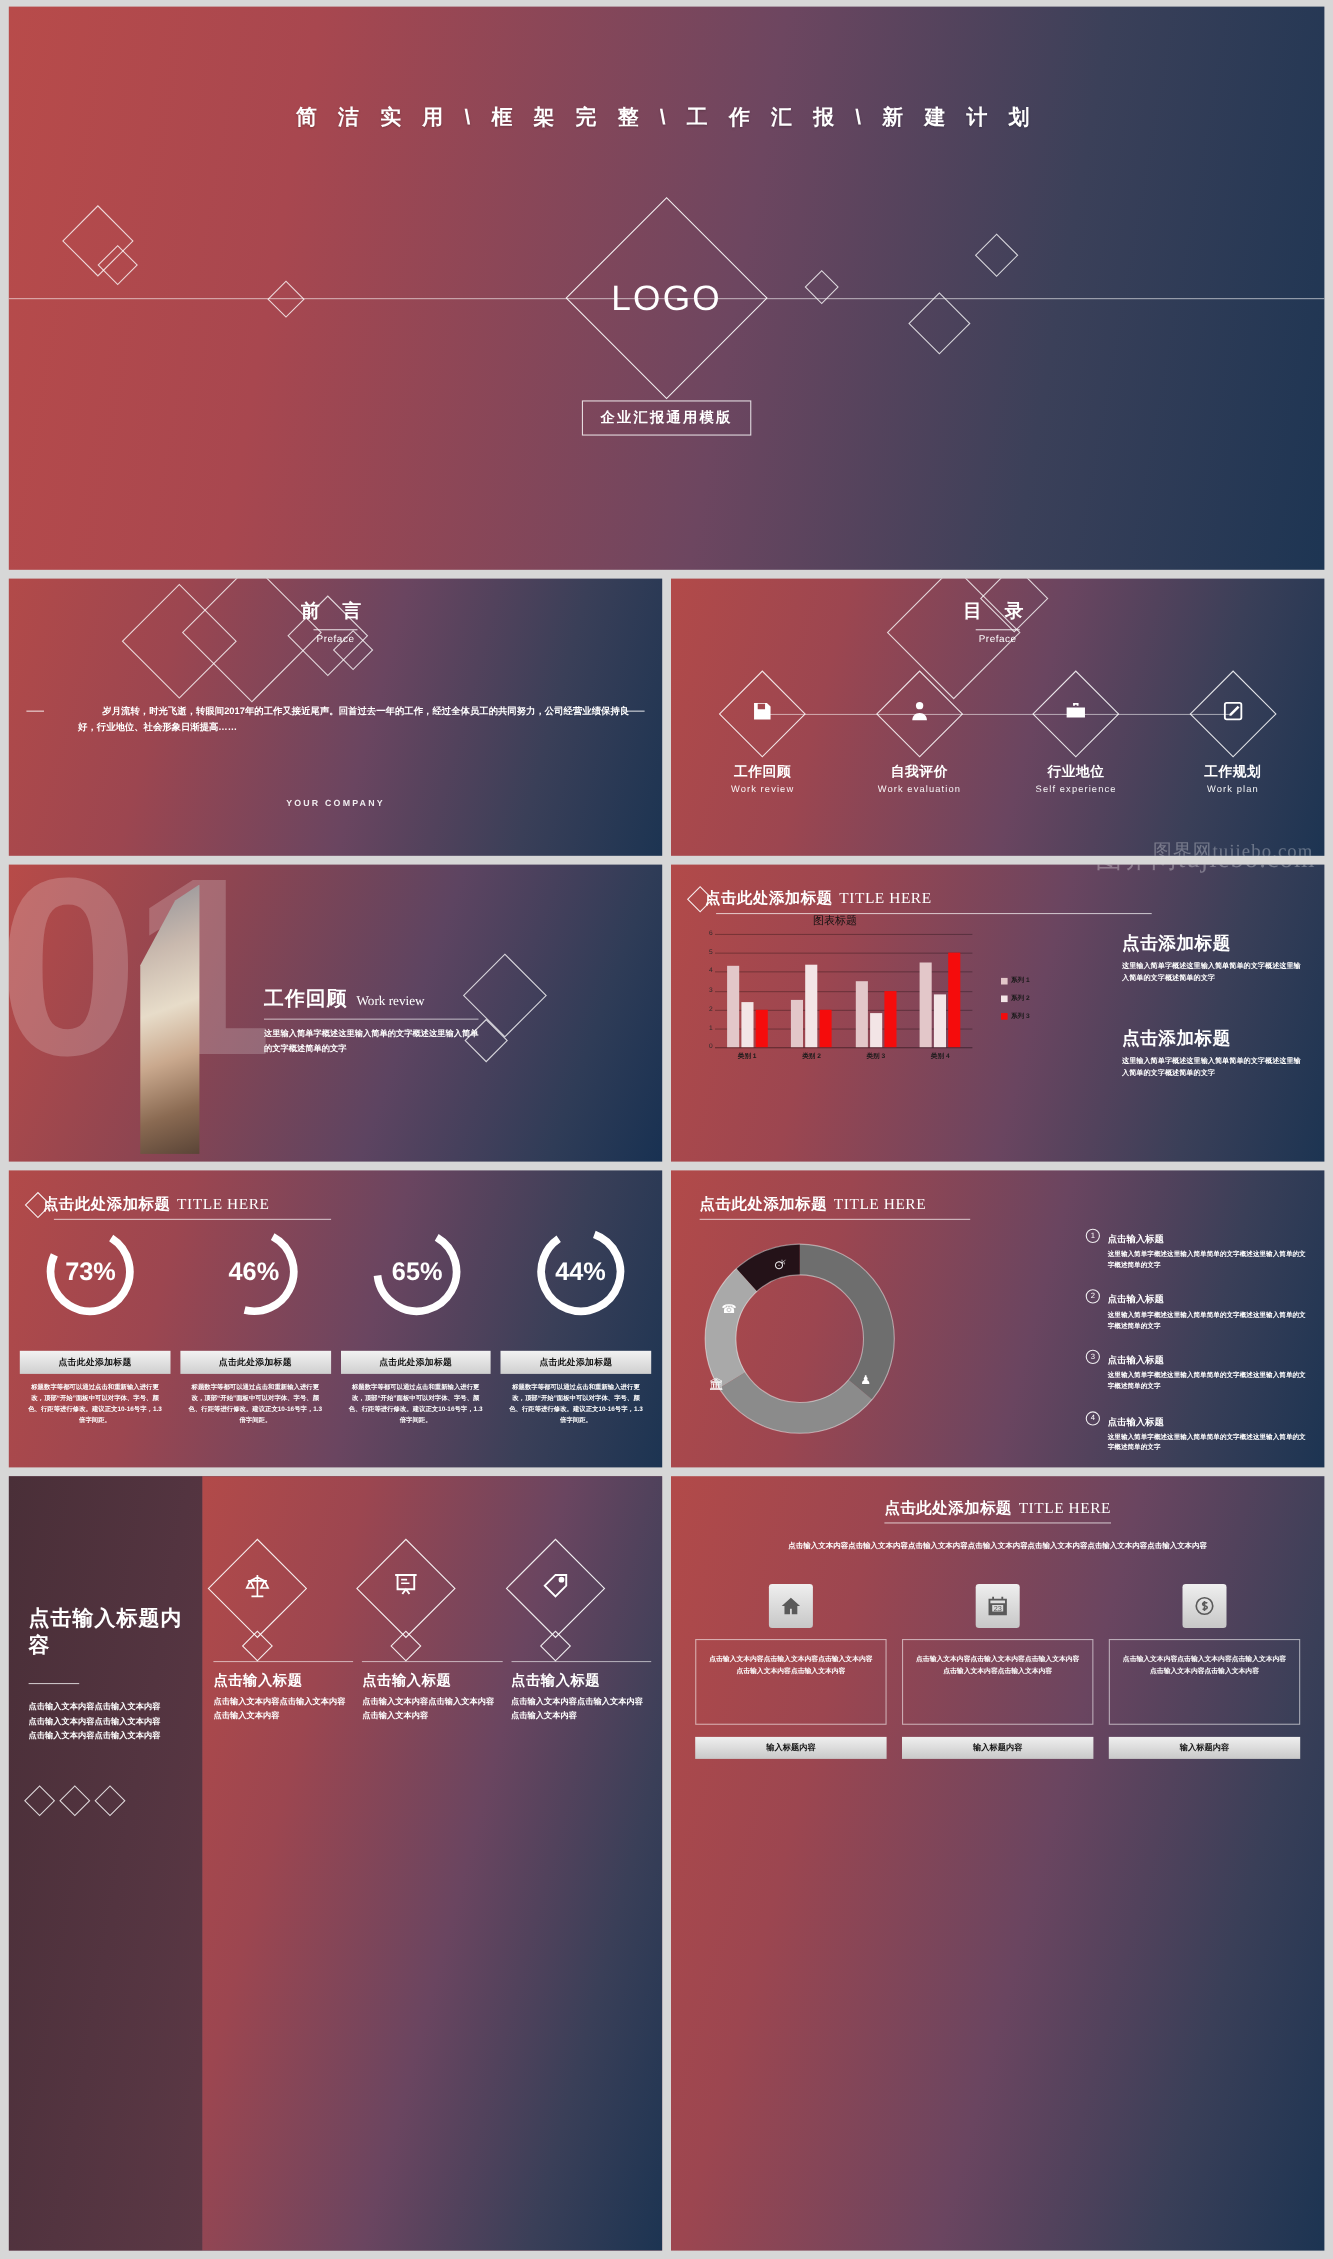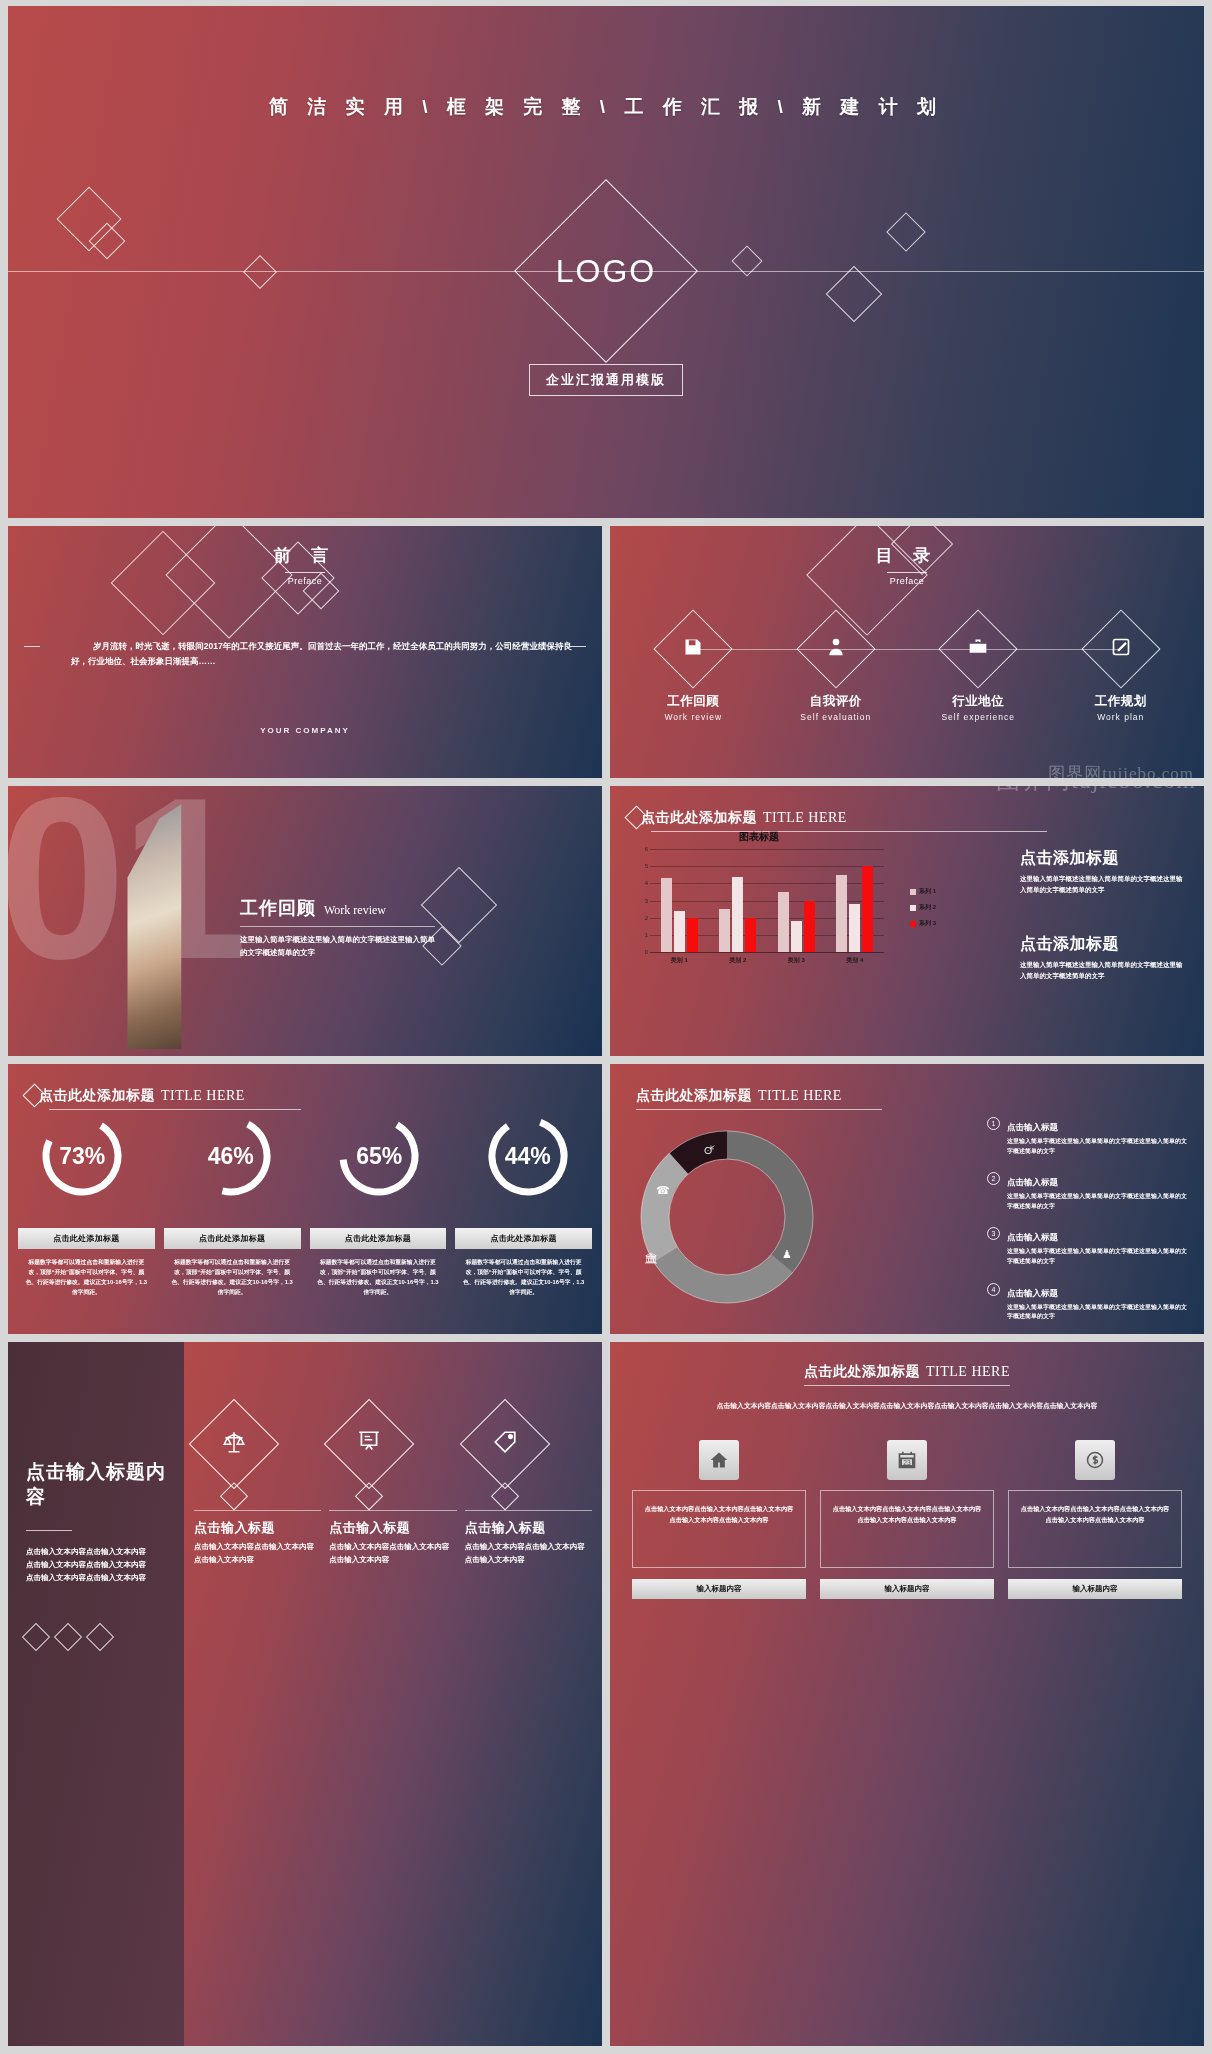--- a/index.html
+++ b/index.html
@@ -91,21 +91,21 @@
     clip-path:polygon(12% 100%,12% 30%,45% 6%,68% 0%,68% 100%);
   }
   .sec-wrap{ position:absolute; left:232px; top:110px; right:20px;}
   .sec-cn{ color:#fff; font-size:18px; font-weight:bold; letter-spacing:1px; display:inline-block;}
   .sec-en{ color:#fff; font-size:12px; font-family:"Liberation Serif",serif; margin-left:8px;}
   .sec-rule{ height:1px; background:rgba(255,255,255,.6); margin:6px 0 7px; width:195px;}
   .sec-desc{ color:#fff; font-size:7.5px; font-weight:bold; line-height:1.7; width:195px;}
 
   
   .chart-box{ position:absolute; left:24px; top:44px; width:250px; }
-  .chart-title{ text-align:center; color:#111; font-size:10px; font-weight:bold; margin-bottom:5px;}
+  .chart-title{ text-align:center; color:#111; font-size:10px; font-weight:normal; margin-bottom:5px;}
   .plot{ position:relative; height:104px; margin-left:16px; border-bottom:1px solid rgba(0,0,0,.45); }
   .gl{ position:absolute; left:0; right:0; height:1px; background:rgba(0,0,0,.28); }
   .ytick{ position:absolute; left:-14px; font-size:6px; color:#2b2b2b; transform:translateY(-50%); width:12px; text-align:right;}
   .groups{ position:absolute; inset:0; display:flex; justify-content:space-around; align-items:flex-end; }
   .grp{ display:flex; align-items:flex-end; gap:2px; height:100%; }
   .bar{ width:11px; }
   .s1{ background:#e3c7c9; } .s2{ background:#f3e5e6; } .s3{ background:#f50c0c; }
   .xticks{ display:flex; justify-content:space-around; margin-left:16px; margin-top:3px;}
   .xtick{ font-size:6px; color:#1b1b1b; font-weight:bold; }
   .legend{ position:absolute; right:-52px; top:38px; }
@@ -233,21 +233,21 @@
         <div class="toc-item">
           <div class="toc-dia">
             <span class="toc-ico">
               <svg width="20" height="20" viewBox="0 0 24 24" fill="#fff">
                   <circle cx="12" cy="6" r="4"></circle>
                   <path d="M4 22c0-5 3.6-8 8-8s8 3 8 8H4z"></path>
                 </svg>
             </span>
           </div>
           <div class="toc-cn">自我评价</div>
-          <div class="toc-en">Self evaluation</div>
+          <div class="toc-en">Work evaluation</div>
         </div>
         <div class="toc-item">
           <div class="toc-dia">
             <span class="toc-ico">
               <svg width="20" height="20" viewBox="0 0 24 24" fill="#fff">
                   <path d="M9 3h6v3h-2V5h-2v1H9V3zM2 8h20v11H2V8zm9 4h2v3h-2v-3z"></path>
                 </svg>
             </span>
           </div>
           <div class="toc-cn">行业地位</div>

